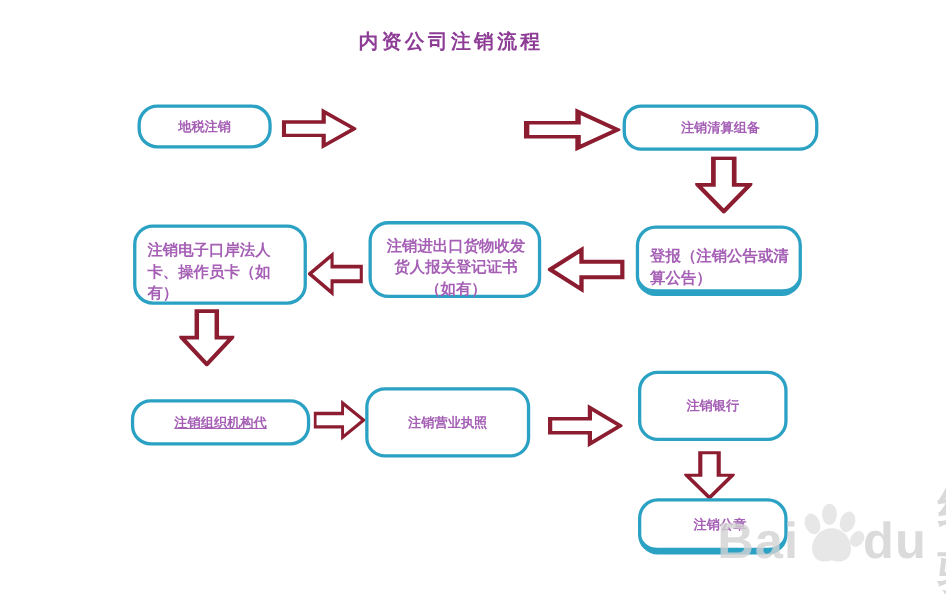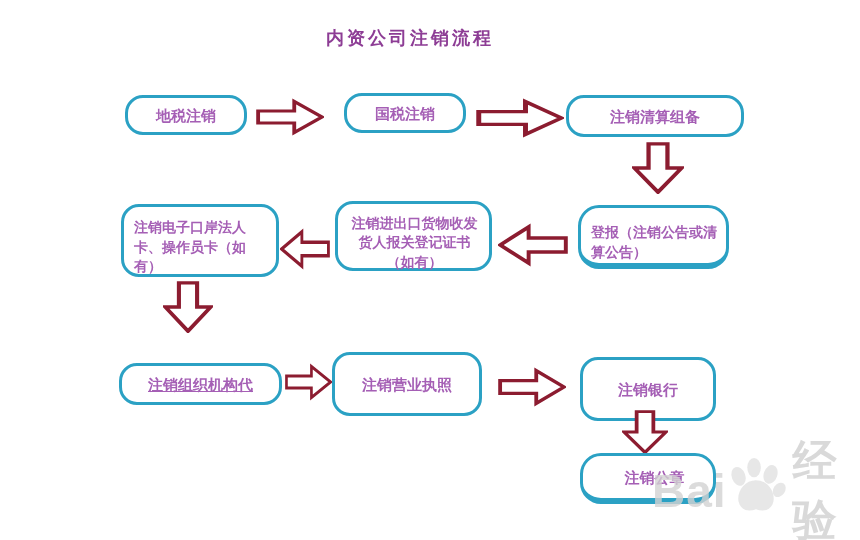--- a/index.html
+++ b/index.html
@@ -8,25 +8,25 @@
     font-family:"Liberation Sans",sans-serif;overflow:hidden;
   }
   .title{
     position:absolute;left:230px;top:26px;width:360px;text-align:center;
     font-size:18px;font-weight:bold;letter-spacing:3px;color:#8d3d95;
   }
   .node{
     position:absolute;box-sizing:border-box;
     border:3px solid #2ba1c4;border-radius:18px;background:#fff;
     display:flex;align-items:center;justify-content:center;text-align:right;
-    color:#a55fb5;font-weight:bold;font-size:15px;line-height:1.4;
+    color:#a55fb5;font-weight:bold;font-size:12px;line-height:1.4;
     padding:4px 10px;
   }
   .node.multiline{justify-content:flex-start;text-align:left;font-size:14px;padding:20px 8px 6px 10px;}
-  .node.thick-bottom{border-bottom-width:6px;border-radius:21px;}
+  .node.thick-bottom{border-bottom-width:6px;}
   .arrow{position:absolute;}
   .arrow svg{display:block;width:100%;height:100%;}
   .arrow polygon{fill:#ffffff;stroke:#8c1c30;stroke-width:3.6;stroke-linejoin:miter;}
   .watermark{position:absolute;pointer-events:none;}
   .wm-row{
     display:flex;align-items:center;gap:2px;
     color:rgba(210,210,210,0.8);font-weight:bold;font-size:46px;letter-spacing:1px;
   }
   .wm-cn{font-size:44px;margin-left:8px;color:rgba(208,208,208,0.8);}
   .paw{opacity:0.75;margin:0 -4px;}
@@ -39,29 +39,28 @@
   <div class="title">内资公司注销流程</div>
 
   <div class="node" style="left:125px;top:95px;width:122px;height:40px;">地税注销</div>
 
   <div class="arrow" style="left:256px;top:98px;width:68px;height:38px;">
     <svg viewBox="0 0 64 44" preserveAspectRatio="none">
         <polygon points="2,15 36,15 36,4 62,22 36,40 36,29 2,29"></polygon>
       </svg>
   </div>
 
-  <div class="node" style="left:344px;top:93px;width:122px;height:40px;">国税注销</div>
 
   <div class="arrow" style="left:476px;top:98px;width:88px;height:40px;">
     <svg viewBox="0 0 64 44" preserveAspectRatio="none">
         <polygon points="2,15 36,15 36,4 62,22 36,40 36,29 2,29"></polygon>
       </svg>
   </div>
 
-  <div class="node" style="left:566px;top:95px;width:178px;height:42px;">注销清算组备</div>
+  <div class="node" style="left:566px;top:95px;width:178px;height:42px;border-radius:17px;">注销清算组备</div>
 
   <div class="arrow" style="left:632px;top:142px;width:52px;height:52px;">
     <svg viewBox="0 0 44 56" preserveAspectRatio="none">
         <polygon points="14,2 30,2 30,28 42,28 22,54 2,28 14,28"></polygon>
       </svg>
   </div>
 
   <div class="node multiline thick-bottom" style="left:578px;top:205px;width:151px;height:64px;">登报（注销公告或清算公告）</div>
 
   <div class="arrow" style="left:498px;top:223px;width:70px;height:44px;">
@@ -95,21 +94,21 @@
   </div>
 
   <div class="node" style="left:332px;top:352px;width:150px;height:64px;">注销营业执照</div>
 
   <div class="arrow" style="left:498px;top:367px;width:68px;height:40px;">
     <svg viewBox="0 0 64 44" preserveAspectRatio="none">
         <polygon points="2,15 36,15 36,4 62,22 36,40 36,29 2,29"></polygon>
       </svg>
   </div>
 
-  <div class="node" style="left:580px;top:357px;width:136px;height:64px;">注销银行</div>
+  <div class="node" style="left:580px;top:337px;width:136px;height:64px;">注销银行</div>
 
   <div class="arrow" style="left:622px;top:410px;width:46px;height:44px;">
     <svg viewBox="0 0 44 56" preserveAspectRatio="none">
         <polygon points="14,2 30,2 30,28 42,28 22,54 2,28 14,28"></polygon>
       </svg>
   </div>
 
   <div class="node thick-bottom" style="left:580px;top:453px;width:136px;height:51px;padding-left:23px;">注销公章</div>
 
   <div class="watermark" style="left:652px;top:432px;">
@@ -119,18 +118,19 @@
         <svg width="62" height="62" viewBox="0 0 64 64">
           <g fill="rgba(215,215,215,0.8)">
             <ellipse cx="14" cy="22" rx="7" ry="10" transform="rotate(-20 14 22)"></ellipse>
             <ellipse cx="30" cy="13" rx="7" ry="10"></ellipse>
             <ellipse cx="47" cy="20" rx="7" ry="10" transform="rotate(18 47 20)"></ellipse>
             <ellipse cx="56" cy="36" rx="6" ry="8" transform="rotate(35 56 36)"></ellipse>
             <path d="M32 26 C44 26 52 38 50 48 C48 57 40 59 32 56 C24 59 16 57 14 48 C12 38 20 26 32 26 Z"></path>
           </g>
         </svg>
       </span>
+      <span>du</span>
       <span class="wm-cn">经验</span>
     </div>
 
   </div>
 
 </div>
 
 </body></html>

